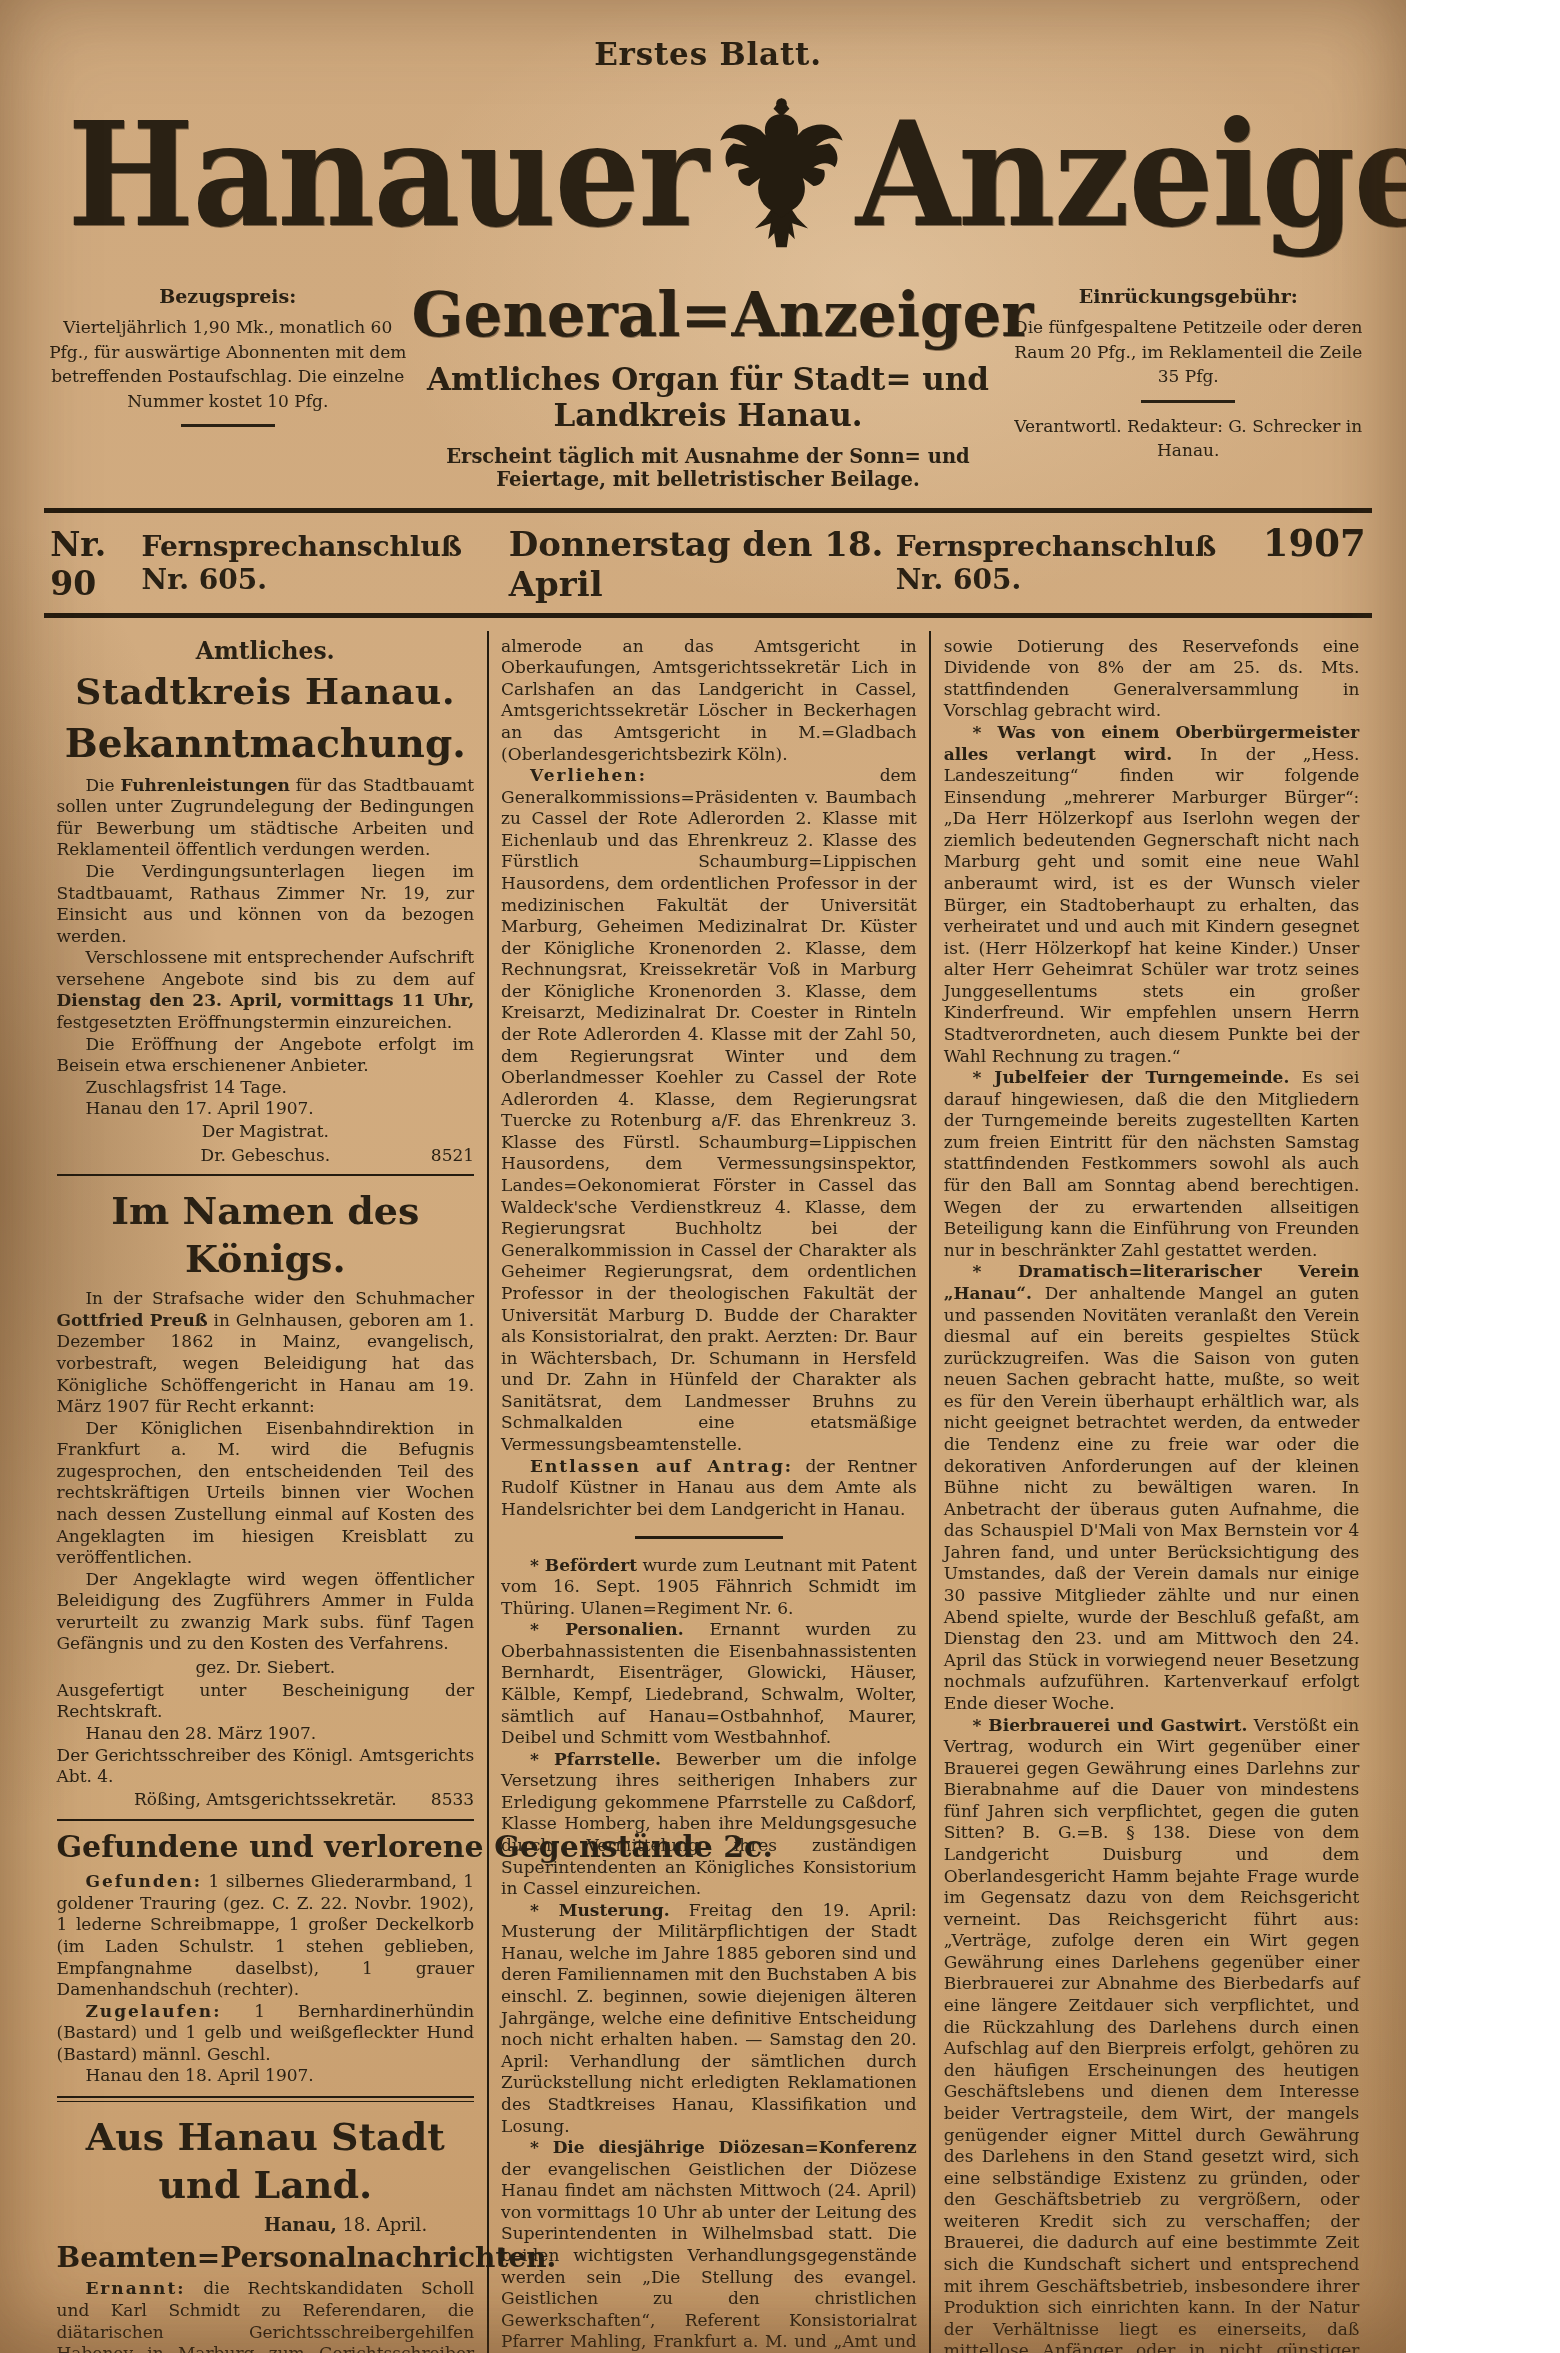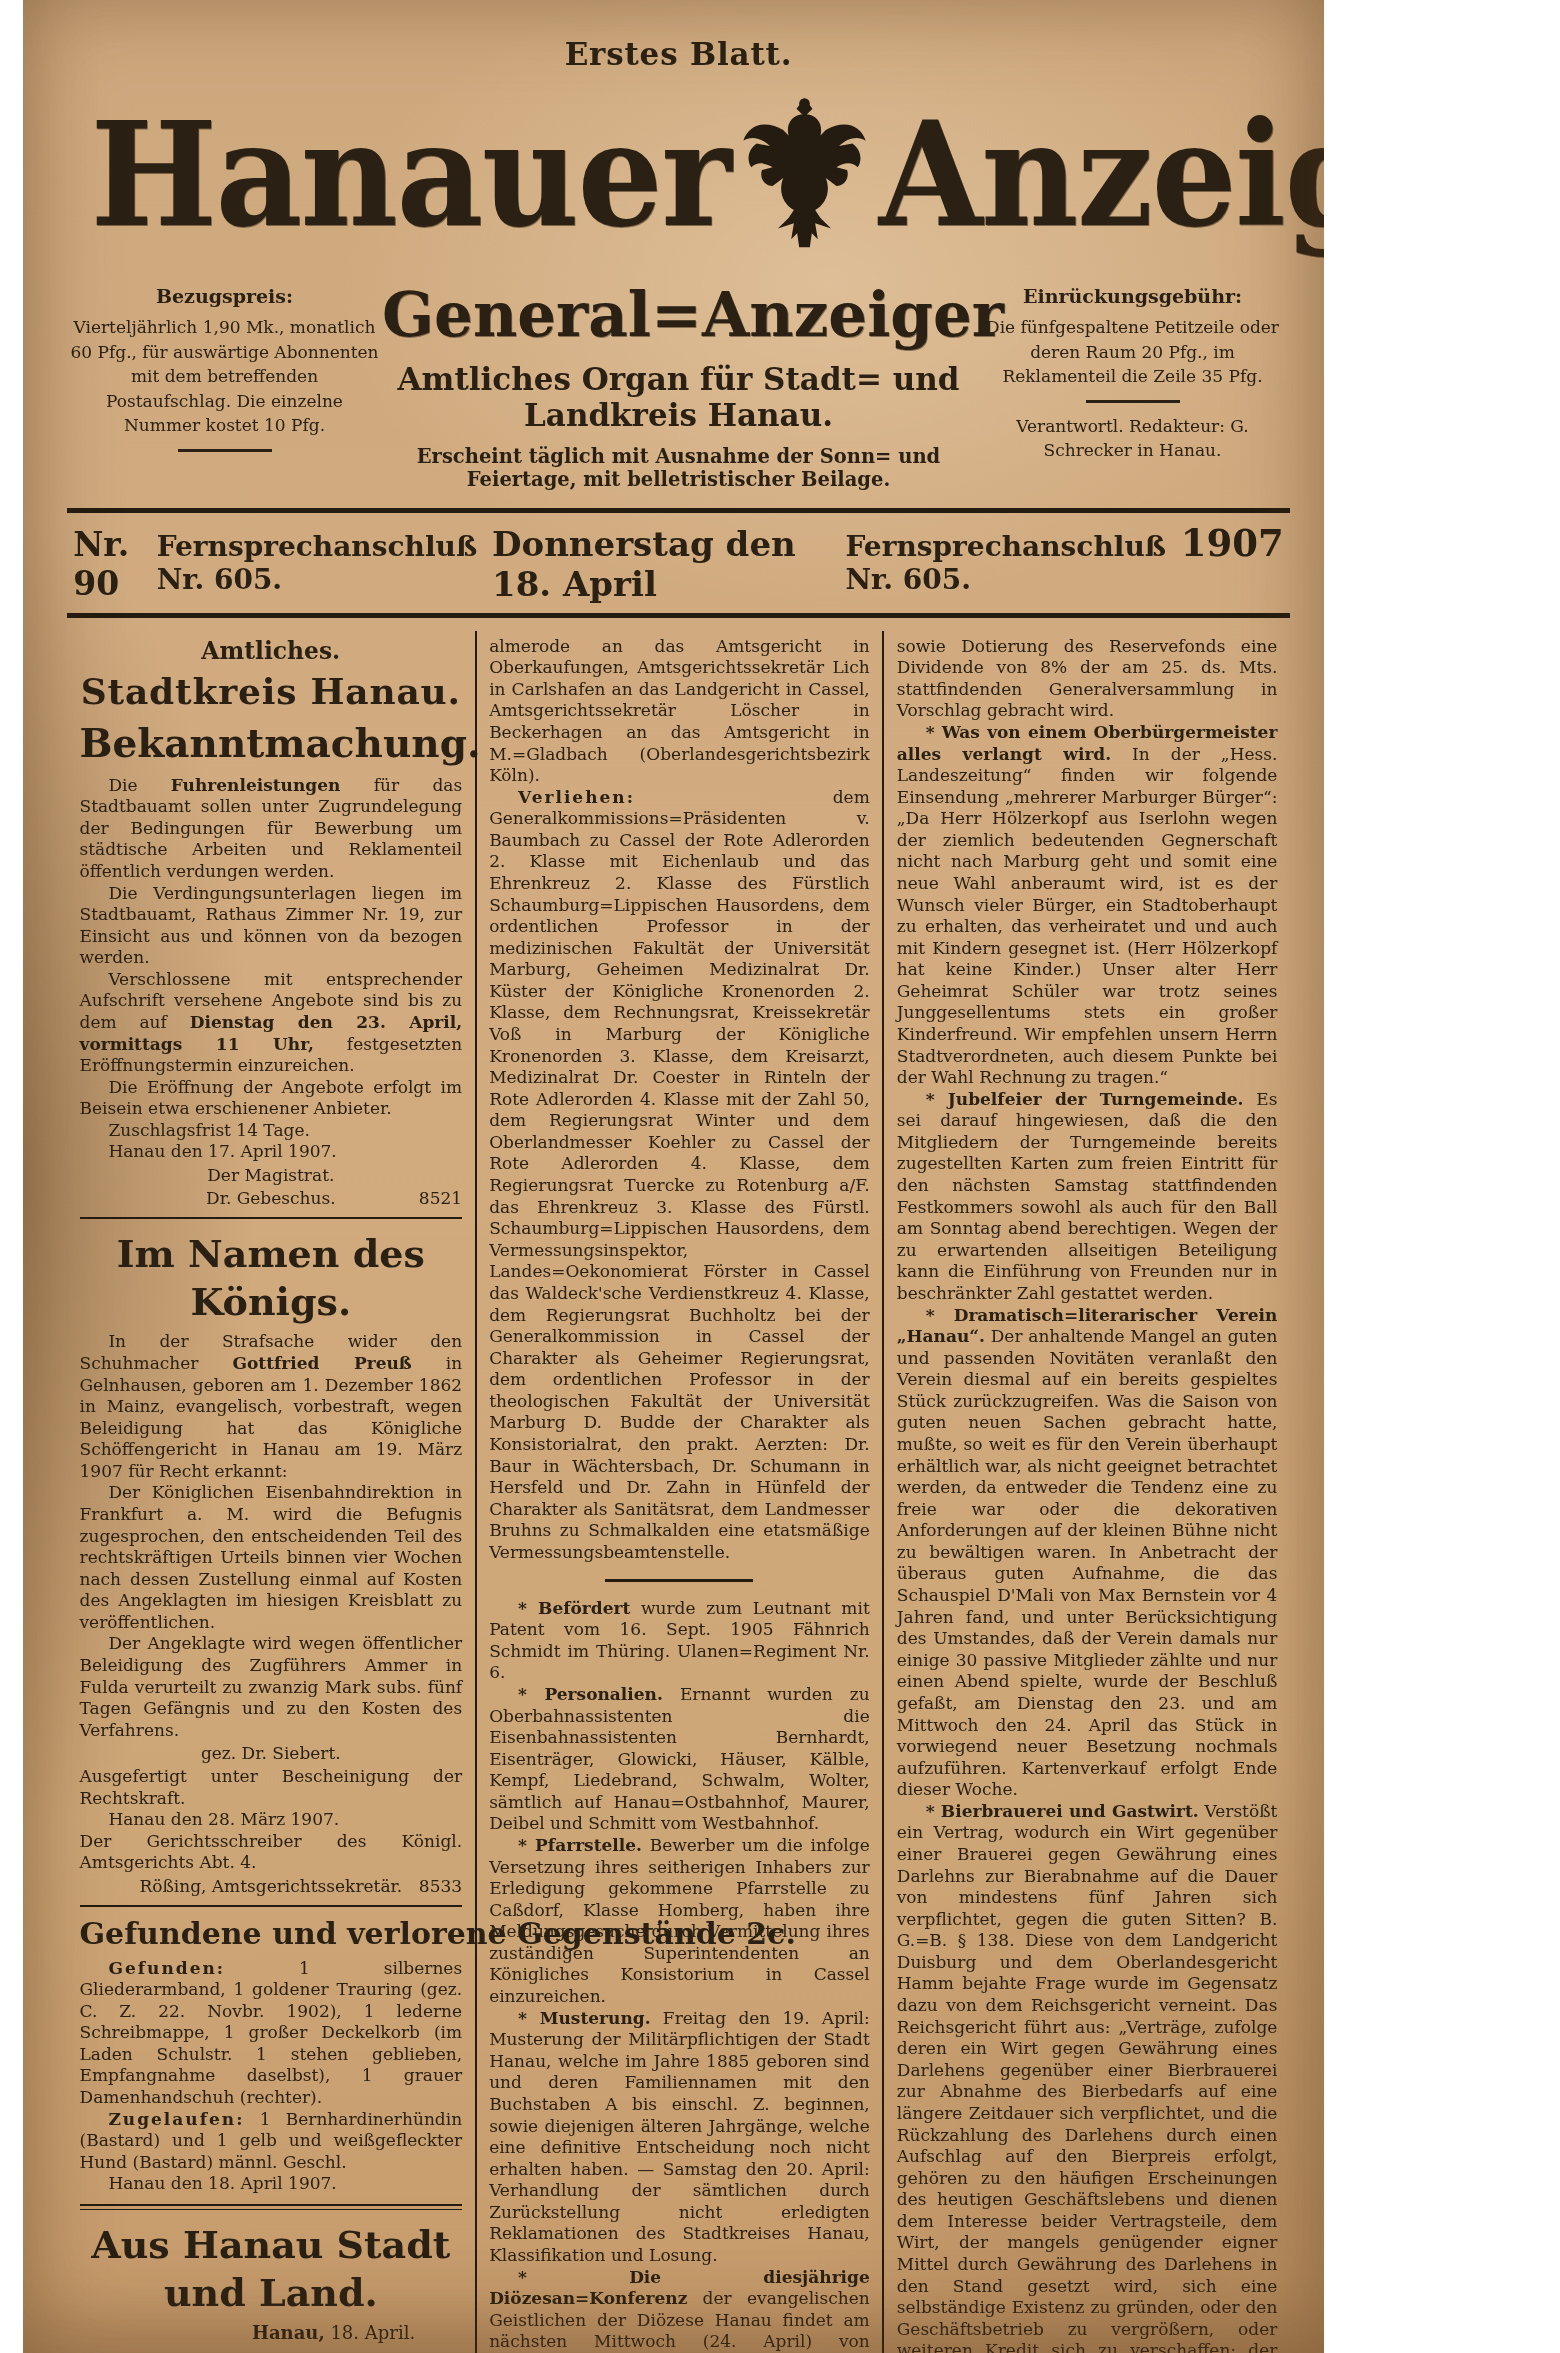--- a/index.html
+++ b/index.html
@@ -1,25 +1,24 @@
 <!DOCTYPE html>
 <html style="font-size:12.5px"><head>
 <meta charset="utf-8">
 <style>
   html,body{margin:0;padding:0;}
   body{width:1561px;height:2354px;font-family:"DejaVu Serif",serif;}
   #paper{
-    position:relative;width:1301px;height:2354px;overflow:hidden;
+    position:relative;width:1406px;height:2354px;overflow:hidden;
     color:#2a2114;
     background:
       radial-gradient(ellipse 702px 468px at 62% 12%, rgba(255,238,210,0.30), transparent 70%),
       radial-gradient(ellipse 546px 702px at 90% 95%, rgba(120,80,40,0.25), transparent 70%),
       radial-gradient(ellipse 390px 1093px at 0% 50%, rgba(90,60,30,0.35), transparent 60%),
       linear-gradient(180deg,#cfa97e 0%,#d2ac80 40%,#cda677 78%,#c69b6c 100%);
-    margin-left: 23px;
   }
   #paper::after{content:"";position:absolute;inset:0;pointer-events:none;
     box-shadow:inset 0 0 94px rgba(80,50,20,0.35), inset 0 -31px 70px rgba(100,65,30,0.25);}
   .inner{position:absolute;left:44px;right:34px;top:22px;}
 
   
   .edition{text-align:center;font-size:31px;font-weight:bold;letter-spacing:0.8px;margin-top:14px;}
   .masthead{display:flex;align-items:center;justify-content:space-between;height:195px;margin-top:4.7px;padding:0 23.4px;}
   .mast-word{font-size:134px;font-weight:bold;letter-spacing:-1.6px;white-space:nowrap;
     text-shadow:0.8px 0.8px 0 rgba(40,25,10,.5);transform:scaleY(1.08);}
@@ -145,20 +144,21 @@
         <p class="h-sect">Aus Hanau Stadt und Land.</p>
         <p class="dateline"><span class="lead">Hanau,</span><span> 18. April.</span></p>
         <p class="h-sub">Beamten=Personalnachrichten.</p>
         <p><span class="sp">Ernannt:</span><span> die Rechtskandidaten Scholl und Karl Schmidt zu Referendaren, die diätarischen Gerichtsschreibergehilfen Habeney in Marburg zum Gerichtsschreiber beim Amtsgericht in Beckerhagen, Appel in Melsungen zum Gerichtsschreiber beim Amtsgericht in Steinbach=Hallenberg, Schlitt in Rotenburg a./F. zum Gerichtsschreiber beim Amtsgericht in Rauschenberg, Siegmann in Hersfeld zum Gerichtsschreiber beim Amtsgericht in Spangenberg, Haase in Cassel zum Gerichtsschreiber beim Amtsgericht in Carlshafen, der diätarische Kassenassistent Schmoll in Cassel zum Gerichtsschreiber beim Amtsgericht in Großalmerode.</span></p>
 
       </div>
 
       <div class="col">
         <p class="noindent">almerode an das Amtsgericht in Oberkaufungen, Amtsgerichtssekretär Lich in Carlshafen an das Landgericht in Cassel, Amtsgerichtssekretär Löscher in Beckerhagen an das Amtsgericht in M.=Gladbach (Oberlandesgerichtsbezirk Köln).</p>
         <p><span class="sp">Verliehen:</span><span> dem Generalkommissions=Präsidenten v. Baumbach zu Cassel der Rote Adlerorden 2. Klasse mit Eichenlaub und das Ehrenkreuz 2. Klasse des Fürstlich Schaumburg=Lippischen Hausordens, dem ordentlichen Professor in der medizinischen Fakultät der Universität Marburg, Geheimen Medizinalrat Dr. Küster der Königliche Kronenorden 2. Klasse, dem Rechnungsrat, Kreissekretär Voß in Marburg der Königliche Kronenorden 3. Klasse, dem Kreisarzt, Medizinalrat Dr. Coester in Rinteln der Rote Adlerorden 4. Klasse mit der Zahl 50, dem Regierungsrat Winter und dem Oberlandmesser Koehler zu Cassel der Rote Adlerorden 4. Klasse, dem Regierungsrat Tuercke zu Rotenburg a/F. das Ehrenkreuz 3. Klasse des Fürstl. Schaumburg=Lippischen Hausordens, dem Vermessungsinspektor, Landes=Oekonomierat Förster in Cassel das Waldeck'sche Verdienstkreuz 4. Klasse, dem Regierungsrat Buchholtz bei der Generalkommission in Cassel der Charakter als Geheimer Regierungsrat, dem ordentlichen Professor in der theologischen Fakultät der Universität Marburg D. Budde der Charakter als Konsistorialrat, den prakt. Aerzten: Dr. Baur in Wächtersbach, Dr. Schumann in Hersfeld und Dr. Zahn in Hünfeld der Charakter als Sanitätsrat, dem Landmesser Bruhns zu Schmalkalden eine etatsmäßige Vermessungsbeamtenstelle.</span></p>
+        <p><span class="sp">Entlassen auf Antrag:</span><span> der Rentner Rudolf Küstner in Hanau aus dem Amte als Handelsrichter bei dem Landgericht in Hanau.</span></p>
         <hr class="short">
         <p><span class="lead">* Befördert</span><span> wurde zum Leutnant mit Patent vom 16. Sept. 1905 Fähnrich Schmidt im Thüring. Ulanen=Regiment Nr. 6.</span></p>
         <p><span class="lead">* Personalien.</span><span> Ernannt wurden zu Oberbahnassistenten die Eisenbahnassistenten Bernhardt, Eisenträger, Glowicki, Häuser, Kälble, Kempf, Liedebrand, Schwalm, Wolter, sämtlich auf Hanau=Ostbahnhof, Maurer, Deibel und Schmitt vom Westbahnhof.</span></p>
         <p><span class="lead">* Pfarrstelle.</span><span> Bewerber um die infolge Versetzung ihres seitherigen Inhabers zur Erledigung gekommene Pfarrstelle zu Caßdorf, Klasse Homberg, haben ihre Meldungsgesuche durch Vermittelung ihres zuständigen Superintendenten an Königliches Konsistorium in Cassel einzureichen.</span></p>
         <p><span class="lead">* Musterung.</span><span> Freitag den 19. April: Musterung der Militärpflichtigen der Stadt Hanau, welche im Jahre 1885 geboren sind und deren Familiennamen mit den Buchstaben A bis einschl. Z. beginnen, sowie diejenigen älteren Jahrgänge, welche eine definitive Entscheidung noch nicht erhalten haben. — Samstag den 20. April: Verhandlung der sämtlichen durch Zurückstellung nicht erledigten Reklamationen des Stadtkreises Hanau, Klassifikation und Losung.</span></p>
         <p><span class="lead">* Die diesjährige Diözesan=Konferenz</span><span> der evangelischen Geistlichen der Diözese Hanau findet am nächsten Mittwoch (24. April) von vormittags 10 Uhr ab unter der Leitung des Superintendenten in Wilhelmsbad statt. Die beiden wichtigsten Verhandlungsgegenstände werden sein „Die Stellung des evangel. Geistlichen zu den christlichen Gewerkschaften“, Referent Konsistorialrat Pfarrer Mahling, Frankfurt a. M. und „Amt und Aufgabe des Fürsorgers“, Referent Geh. Regierungsrat Landesrat Dr. Osius, Cassel. Die Verhandlungen über das letztgenannte Thema beginnen nachmittags 3½ Uhr und sind im Gegensatz zu den anderen Verhandlungen und Beratungen der Konferenz öffentlich. Jedermann, der Interesse an den Ausführungen des Fürsorge=Erziehungs=Gesetzes und an dem Amt eines Fürsorgers insbesondere hat, kann an diesen Verhandlungen teilnehmen und ist dazu eingeladen. Wir glauben bei der Wichtigkeit dieses Verhandlungsgegenstandes auch an dieser Stelle auf diese Versammlung aufmerksam machen zu sollen und ist zu wünschen, daß eine rege Beteiligung an derselben stattfindet.</span></p>
 
       </div>
 
       <div class="col">

